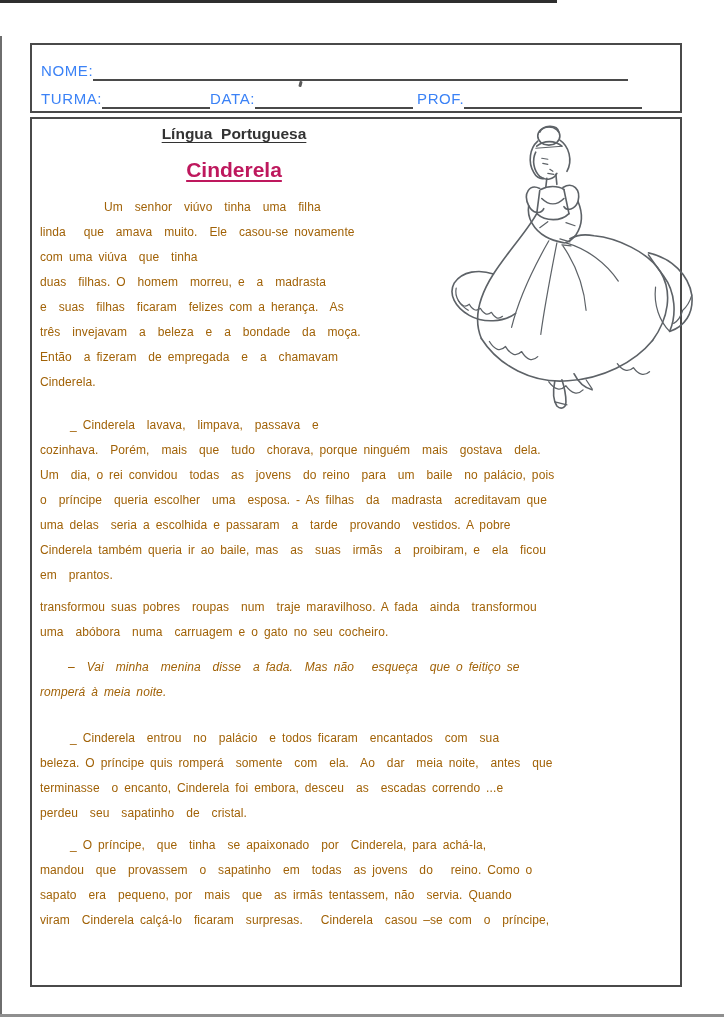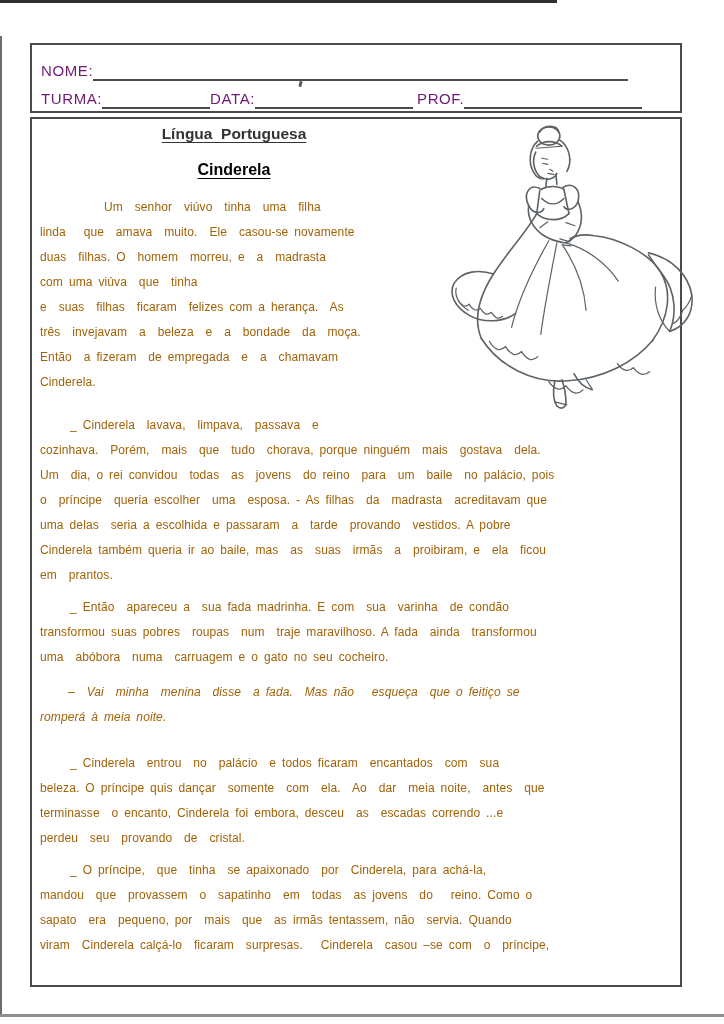--- a/index.html
+++ b/index.html
@@ -19,21 +19,21 @@
 
   
   .header-box {
     position:absolute; left:30px; top:43px;
     width:652px; height:70px;
     border:2px solid #4a4a4a;
     background:#fff;
     padding:8px 10px 0 9px;
   }
   .hrow { display:flex; align-items:flex-end; height:28px; white-space:nowrap; }
-  .hlabel { font-size:15px; letter-spacing:.6px; color:#701a75; line-height:20px; }
+  .hlabel { font-size:15px; letter-spacing:.6px; color:#3b82f6; line-height:20px; }
   .blank { display:inline-block; border-bottom:2px solid #4a4a4a; height:18px; }
   .blank.nome  { width:535px; }
   .blank.turma { width:108px; }
   .blank.data  { width:158px; }
   .blank.prof  { width:178px; }
   .gap-sm { width:4px; }
   .stray-mark {
     position:absolute; left:267px; top:36px;
     width:3px; height:6px; background:#5a5a5a;
     border-radius:1px; transform:rotate(14deg);
@@ -48,21 +48,21 @@
     padding:4px 10px 0 8px;
   }
   .headwrap { width:388px; text-align:center; }
   .subject {
     font-size:15.5px; font-weight:600; color:#333;
     text-decoration:underline; text-underline-offset:3px;
     line-height:22px; white-space:pre;
   }
   .title {
     margin-top:14px;
-    font-size:16px; font-weight:bold; color:#000000;
+    font-size:21px; font-weight:bold; color:#be185d;
     text-decoration:underline; text-underline-offset:3px;
     line-height:22px; white-space:pre;
   }
   .para { position:relative; }
   .tline {
     height:25px; line-height:25px;
     font-size:12px; color:#a16207;
     word-spacing:2.5px; letter-spacing:.1px;
     white-space:pre;
   }
@@ -167,54 +167,53 @@
   </svg>
 
   <div class="headwrap">
     <div class="subject">Língua  Portuguesa</div>
     <div class="title">Cinderela</div>
   </div>
 
   <div class="para p1">
     <div class="tline ind-big">Um  senhor  viúvo  tinha  uma  filha</div>
     <div class="tline">linda   que  amava  muito.  Ele  casou-se novamente</div>
+    <div class="tline">com uma viúva  que  tinha</div>
     <div class="tline">duas  filhas. O  homem  morreu, e  a  madrasta</div>
-    <div class="tline">com uma viúva  que  tinha</div>
     <div class="tline">e  suas  filhas  ficaram  felizes com a herança.  As</div>
     <div class="tline">três  invejavam  a  beleza  e  a  bondade  da  moça.</div>
     <div class="tline">Então  a fizeram  de empregada  e  a  chamavam</div>
     <div class="tline">Cinderela.</div>
   </div>
 
   <div class="para p2">
     <div class="tline ind">_ Cinderela  lavava,  limpava,  passava  e</div>
     <div class="tline">cozinhava.  Porém,  mais  que  tudo  chorava, porque ninguém  mais  gostava  dela.</div>
     <div class="tline">Um  dia, o rei convidou  todas  as  jovens  do reino  para  um  baile  no palácio, pois</div>
     <div class="tline">o  príncipe  queria escolher  uma  esposa. - As filhas  da  madrasta  acreditavam que</div>
     <div class="tline">uma delas  seria a escolhida e passaram  a  tarde  provando  vestidos. A pobre</div>
     <div class="tline">Cinderela também queria ir ao baile, mas  as  suas  irmãs  a  proibiram, e  ela  ficou</div>
     <div class="tline">em  prantos.</div>
   </div>
 
   <div class="para p3">
-    <div class="tline ind">_ Então  apareceu a  sua fada madrinha. E com  sua  varinha  de condão</div>
     <div class="tline">transformou suas pobres  roupas  num  traje maravilhoso. A fada  ainda  transformou</div>
     <div class="tline">uma  abóbora  numa  carruagem e o gato no seu cocheiro.</div>
   </div>
 
   <div class="para p4">
     <div class="tline ind-dash">–  Vai  minha  menina  disse  a fada.  Mas não   esqueça  que o feitiço se</div>
     <div class="tline">romperá à meia noite.</div>
   </div>
 
   <div class="para p5">
     <div class="tline ind">_ Cinderela  entrou  no  palácio  e todos ficaram  encantados  com  sua</div>
-    <div class="tline">beleza. O príncipe quis dançar  somente  com  ela.  Ao  dar  meia noite,  antes  que</div>
+    <div class="tline">beleza. O príncipe quis romperá  somente  com  ela.  Ao  dar  meia noite,  antes  que</div>
     <div class="tline">terminasse  o encanto, Cinderela foi embora, desceu  as  escadas correndo ...e</div>
-    <div class="tline">perdeu  seu  provando  de  cristal.</div>
+    <div class="tline">perdeu  seu  sapatinho  de  cristal.</div>
   </div>
 
   <div class="para p6">
     <div class="tline ind">_ O príncipe,  que  tinha  se apaixonado  por  Cinderela, para achá-la,</div>
     <div class="tline">mandou  que  provassem  o  sapatinho  em  todas  as jovens  do   reino. Como o</div>
     <div class="tline">sapato  era  pequeno, por  mais  que  as irmãs tentassem, não  servia. Quando</div>
     <div class="tline">viram  Cinderela calçá-lo  ficaram  surpresas.   Cinderela  casou –se com  o  príncipe,</div>
   </div>
 
 </div>

